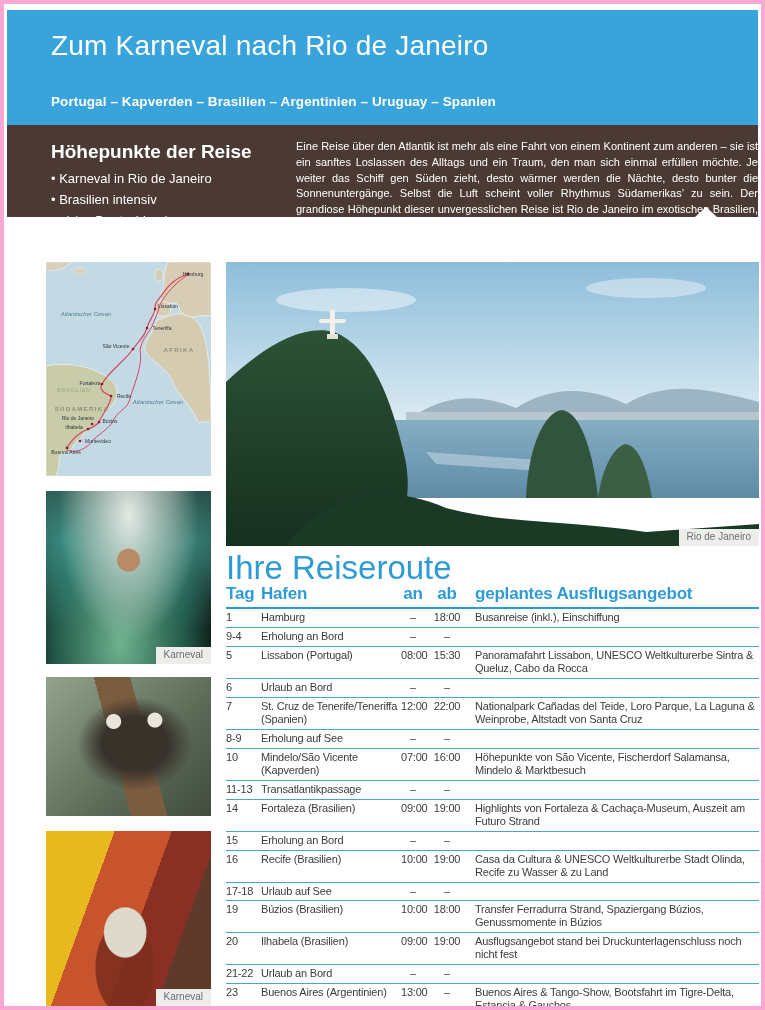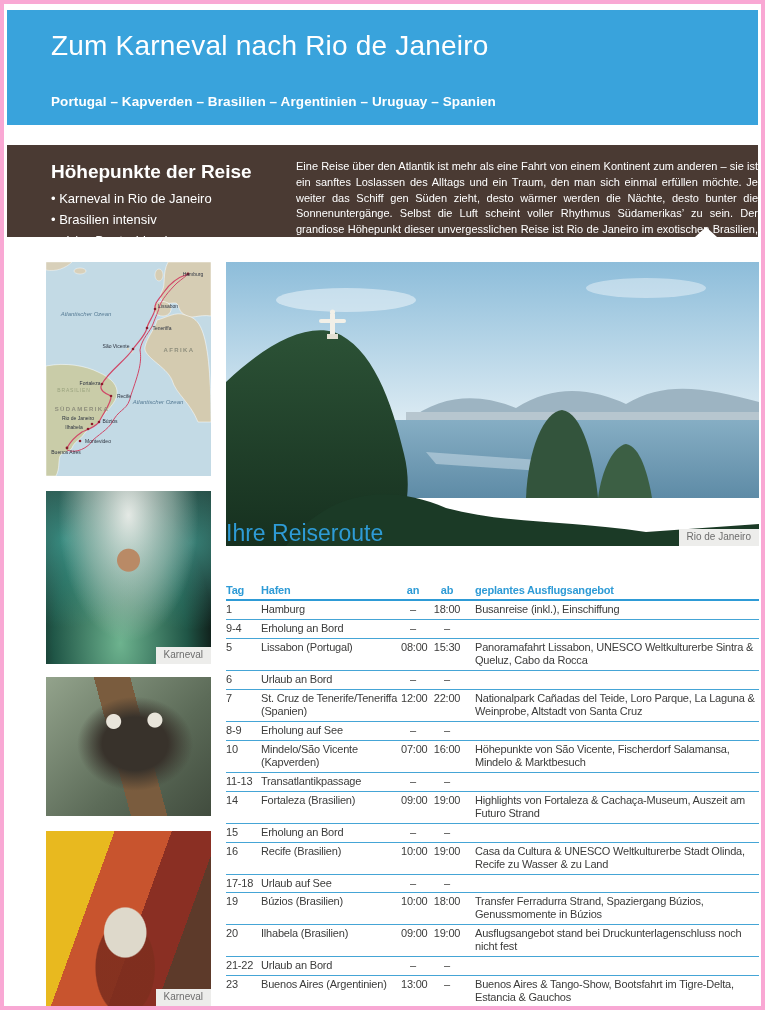--- a/index.html
+++ b/index.html
@@ -5,21 +5,21 @@
   html,body{margin:0;padding:0;background:#ffffff;}
   .page{position:relative;width:765px;height:1010px;background:#fff;overflow:hidden;
         font-family:Liberation Sans, sans-serif;border:4px solid #f9a8d4;box-sizing:border-box;}
 
   
   .header{position:absolute;left:3px;right:3px;top:6px;height:115px;background:#39a3dc;color:#fff;}
   .header .title{position:absolute;left:44px;top:20px;margin:0;font-size:28px;font-weight:400;letter-spacing:.2px;}
   .header .subtitle{position:absolute;left:44px;top:84px;font-size:13.5px;font-weight:700;letter-spacing:.1px;}
 
   
-  .band{position:absolute;left:3px;right:3px;top:121px;height:92px;background:#4a3a33;color:#fff;margin-top:20px;}
+  .band{position:absolute;left:3px;right:3px;top:121px;height:92px;background:#4a3a33;color:#fff;}
   .band .hl-head{position:absolute;left:44px;top:16px;margin:0;font-size:19px;font-weight:700;}
   .band ul{position:absolute;left:44px;top:44px;margin:0;padding:0;list-style:none;font-size:13px;line-height:1.6;}
   .band li::before{content:"\2022\00a0";}
   .band .intro{position:absolute;left:289px;top:14px;width:462px;font-size:11px;line-height:1.44;text-align:justify;}
   .band .tri{position:absolute;left:688px;bottom:0;width:0;height:0;
              border-left:11px solid transparent;border-right:11px solid transparent;border-bottom:10px solid #fff;}
 
   
   .rail{position:absolute;left:42px;width:165px;overflow:hidden;}
   .map-box{top:258px;height:214px;background:#c3dae5;}
@@ -52,25 +52,25 @@
       linear-gradient(110deg,#e8b91f 0 30%,#c8542e 30% 55%,#8a2f23 55% 76%,#5d3a2a 76%);}
 
   .caption{position:absolute;right:0;bottom:0;background:#ededeb;color:#6d6d6d;
            font-size:10px;padding:2px 8px 3px;line-height:1.2;}
 
   
   .rio{position:absolute;left:222px;top:258px;width:533px;height:284px;overflow:hidden;}
   .rio svg{display:block;}
 
   
-  .route-head{position:absolute;left:222px;top:516px;margin:0;font-size:23px;font-weight:400;color:#2e9bd6;}
+  .route-head{position:absolute;left:222px;top:545px;margin:0;font-size:33px;font-weight:400;color:#2e9bd6;}
   table.itin{position:absolute;left:222px;top:580px;width:533px;border-collapse:collapse;table-layout:fixed;
              font-size:11px;color:#3c3c3b;letter-spacing:-.2px;}
   .itin th{color:#2e9bd6;font-weight:700;text-align:left;padding:0 0 3px;border-bottom:2px solid #2e9bd6;
-           font-size:11px;box-sizing:border-box;}
+           font-size:17px;box-sizing:border-box;}
   .itin td{border-bottom:1px solid #45a5d6;padding:2px 0 3px;vertical-align:top;line-height:1.18;box-sizing:border-box;}
   .itin .c-arr,.itin .c-dep{text-align:center;}
   .itin .c-plan{padding-left:6px;}
 </style>
 </head>
 <body>
 
 <div class="page">
 
   <div class="header">

